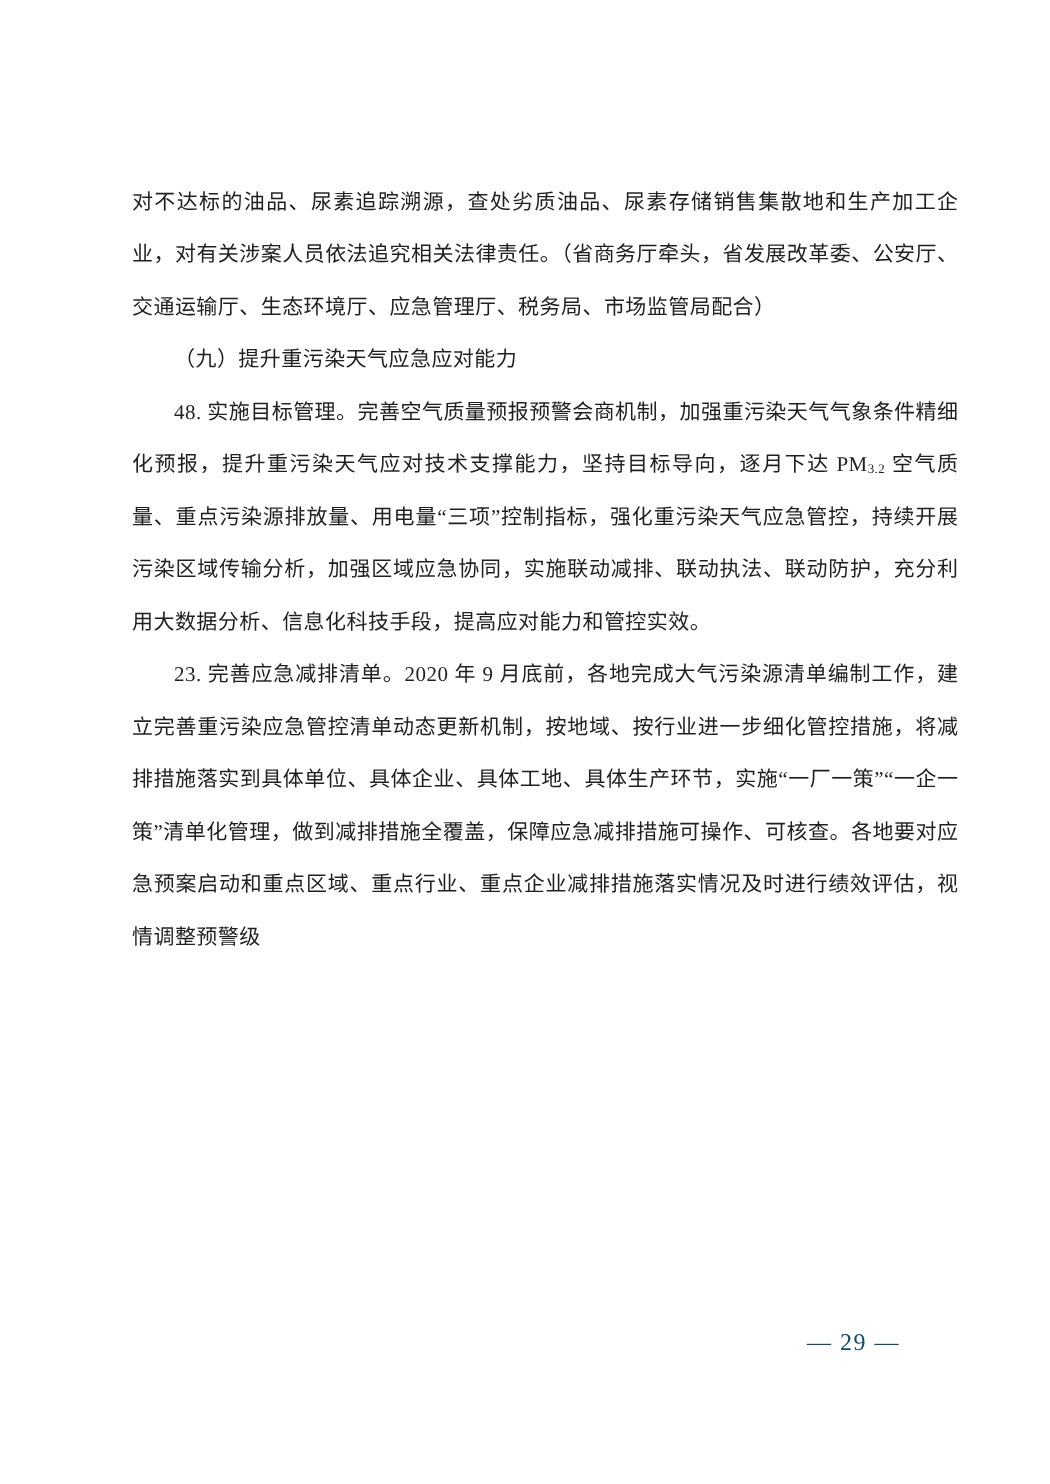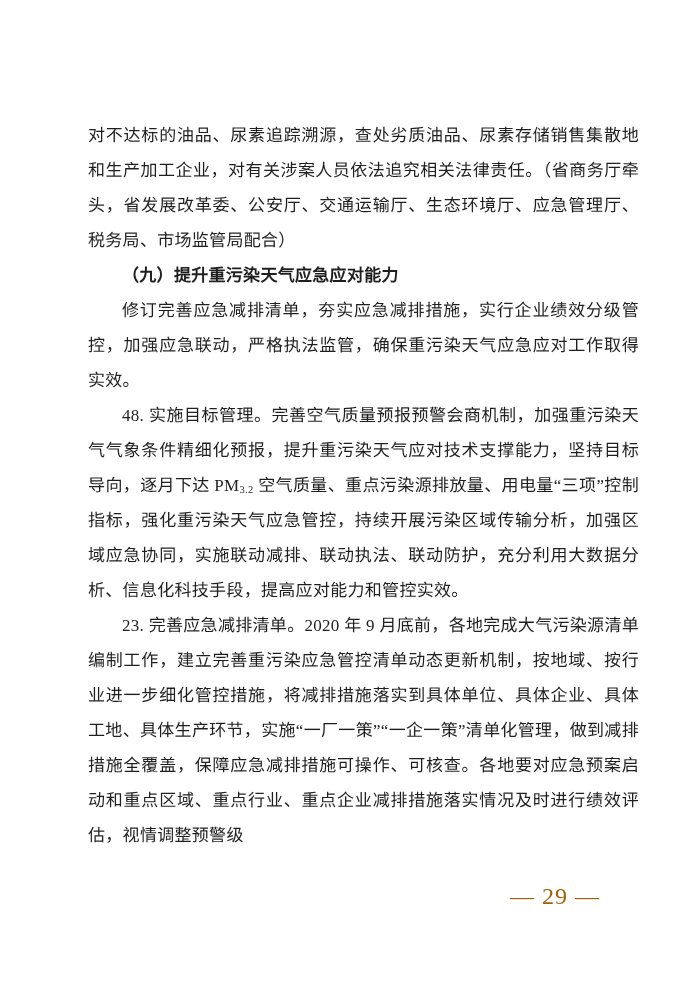--- a/index.html
+++ b/index.html
@@ -17,63 +17,62 @@
     color: #1f1f1f;
   }
   .text-block {
     position: absolute;
     left: 88px;
     top: 118px;
     width: 551px;
   }
   .para {
     margin: 0;
-    font-size: 17px;
+    font-size: 14px;
     line-height: 35px;
     text-align: justify;
     text-indent: 2em;
     letter-spacing: 0.3px;
     word-break: break-all;
   }
   .para.no-indent {
     text-indent: 0;
   }
   .para.heading {
-    font-weight: bold;
+    font-weight: normal;
   }
   .lead {
     font-weight: normal;
   }
   sub.pm-sub {
     font-size: 0.62em;
     line-height: 0;
     vertical-align: -0.18em;
   }
   .page-number {
     position: absolute;
     top: 884px;
     right: 100px;
-    font-size: 24px;
+    font-size: 16px;
     line-height: 24px;
     letter-spacing: 1px;
-    color: #a16207;
+    color: #0c4a6e;
     white-space: pre;
   }
 </style>
 </head>
 <body>
 
 <div class="page">
   <div class="text-block">
 
     <p class="para no-indent">对不达标的油品、尿素追踪溯源，查处劣质油品、尿素存储销售集散地和生产加工企业，对有关涉案人员依法追究相关法律责任。（省商务厅牵头，省发展改革委、公安厅、交通运输厅、生态环境厅、应急管理厅、税务局、市场监管局配合）</p>
 
     <p class="para heading">（九）提升重污染天气应急应对能力</p>
 
-    <p class="para">修订完善应急减排清单，夯实应急减排措施，实行企业绩效分级管控，加强应急联动，严格执法监管，确保重污染天气应急应对工作取得实效。</p>
 
     <p class="para"><span class="lead">48. 实施目标管理。</span><span>完善空气质量预报预警会商机制，加强重污染天气气象条件精细化预报，提升重污染天气应对技术支撑能力，坚持目标导向，逐月下达 PM</span><sub class="pm-sub">3.2</sub><span> 空气质量、重点污染源排放量、用电量“三项”控制指标，强化重污染天气应急管控，持续开展污染区域传输分析，加强区域应急协同，实施联动减排、联动执法、联动防护，充分利用大数据分析、信息化科技手段，提高应对能力和管控实效。</span></p>
 
     <p class="para"><span class="lead">23. 完善应急减排清单。</span><span>2020 年 9 月底前，各地完成大气污染源清单编制工作，建立完善重污染应急管控清单动态更新机制，按地域、按行业进一步细化管控措施，将减排措施落实到具体单位、具体企业、具体工地、具体生产环节，实施“一厂一策”“一企一策”清单化管理，做到减排措施全覆盖，保障应急减排措施可操作、可核查。各地要对应急预案启动和重点区域、重点行业、重点企业减排措施落实情况及时进行绩效评估，视情调整预警级</span></p>
 
   </div>
 
   <div class="page-number">— 29 —</div>
 </div>
 

